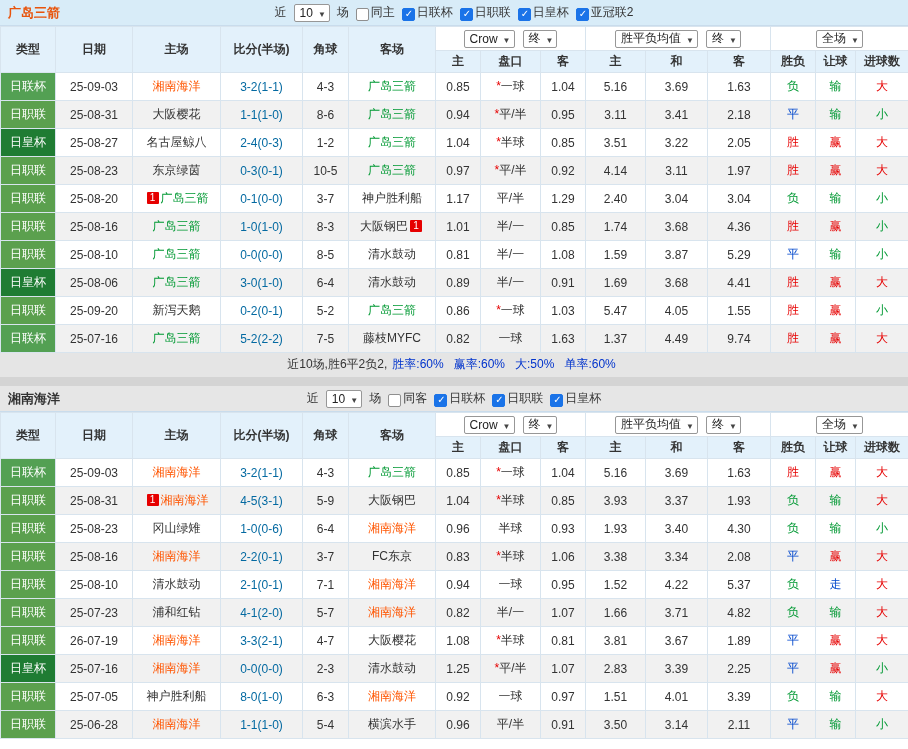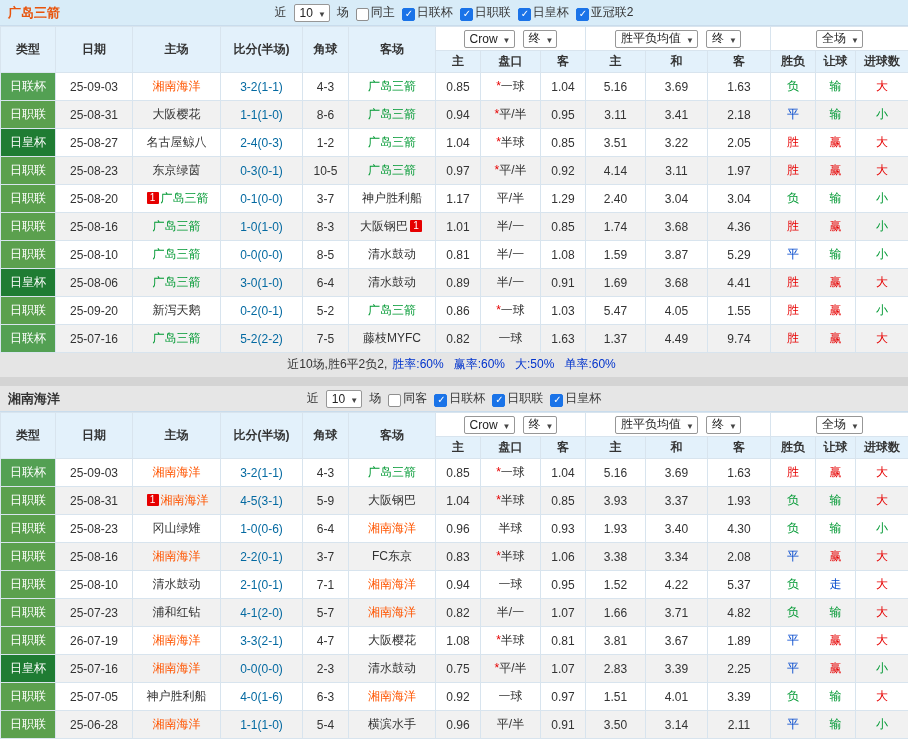--- a/index.html
+++ b/index.html
@@ -524,35 +524,35 @@
               <td style="color: rgb(230, 0, 0);">赢</td>
               <td style="color: rgb(230, 0, 0);">大</td>
             </tr>
             <tr class="alt">
               <td class="league" style="background: rgb(31, 124, 51);">日皇杯</td>
               <td>25-07-16</td>
               <td><span style="color: rgb(255, 85, 0);">湘南海洋</span></td>
               <td class="score">0-0(0-0)</td>
               <td>2-3</td>
               <td><span>清水鼓动</span></td>
-              <td>0.75</td>
+              <td>1.25</td>
               <td><span class="star">*</span>平/半</td>
               <td>1.07</td>
               <td>2.83</td>
               <td>3.39</td>
               <td>2.25</td>
               <td style="color: rgb(0, 71, 204);">平</td>
               <td style="color: rgb(230, 0, 0);">赢</td>
               <td style="color: rgb(0, 153, 51);">小</td>
             </tr>
             <tr>
               <td class="league" style="background: rgb(91, 160, 78);">日职联</td>
               <td>25-07-05</td>
               <td><span>神户胜利船</span></td>
-              <td class="score">4-0(1-6)</td>
+              <td class="score">8-0(1-0)</td>
               <td>6-3</td>
               <td><span style="color: rgb(255, 85, 0);">湘南海洋</span></td>
               <td>0.92</td>
               <td>一球</td>
               <td>0.97</td>
               <td>1.51</td>
               <td>4.01</td>
               <td>3.39</td>
               <td style="color: rgb(0, 153, 51);">负</td>
               <td style="color: rgb(0, 153, 51);">输</td>

